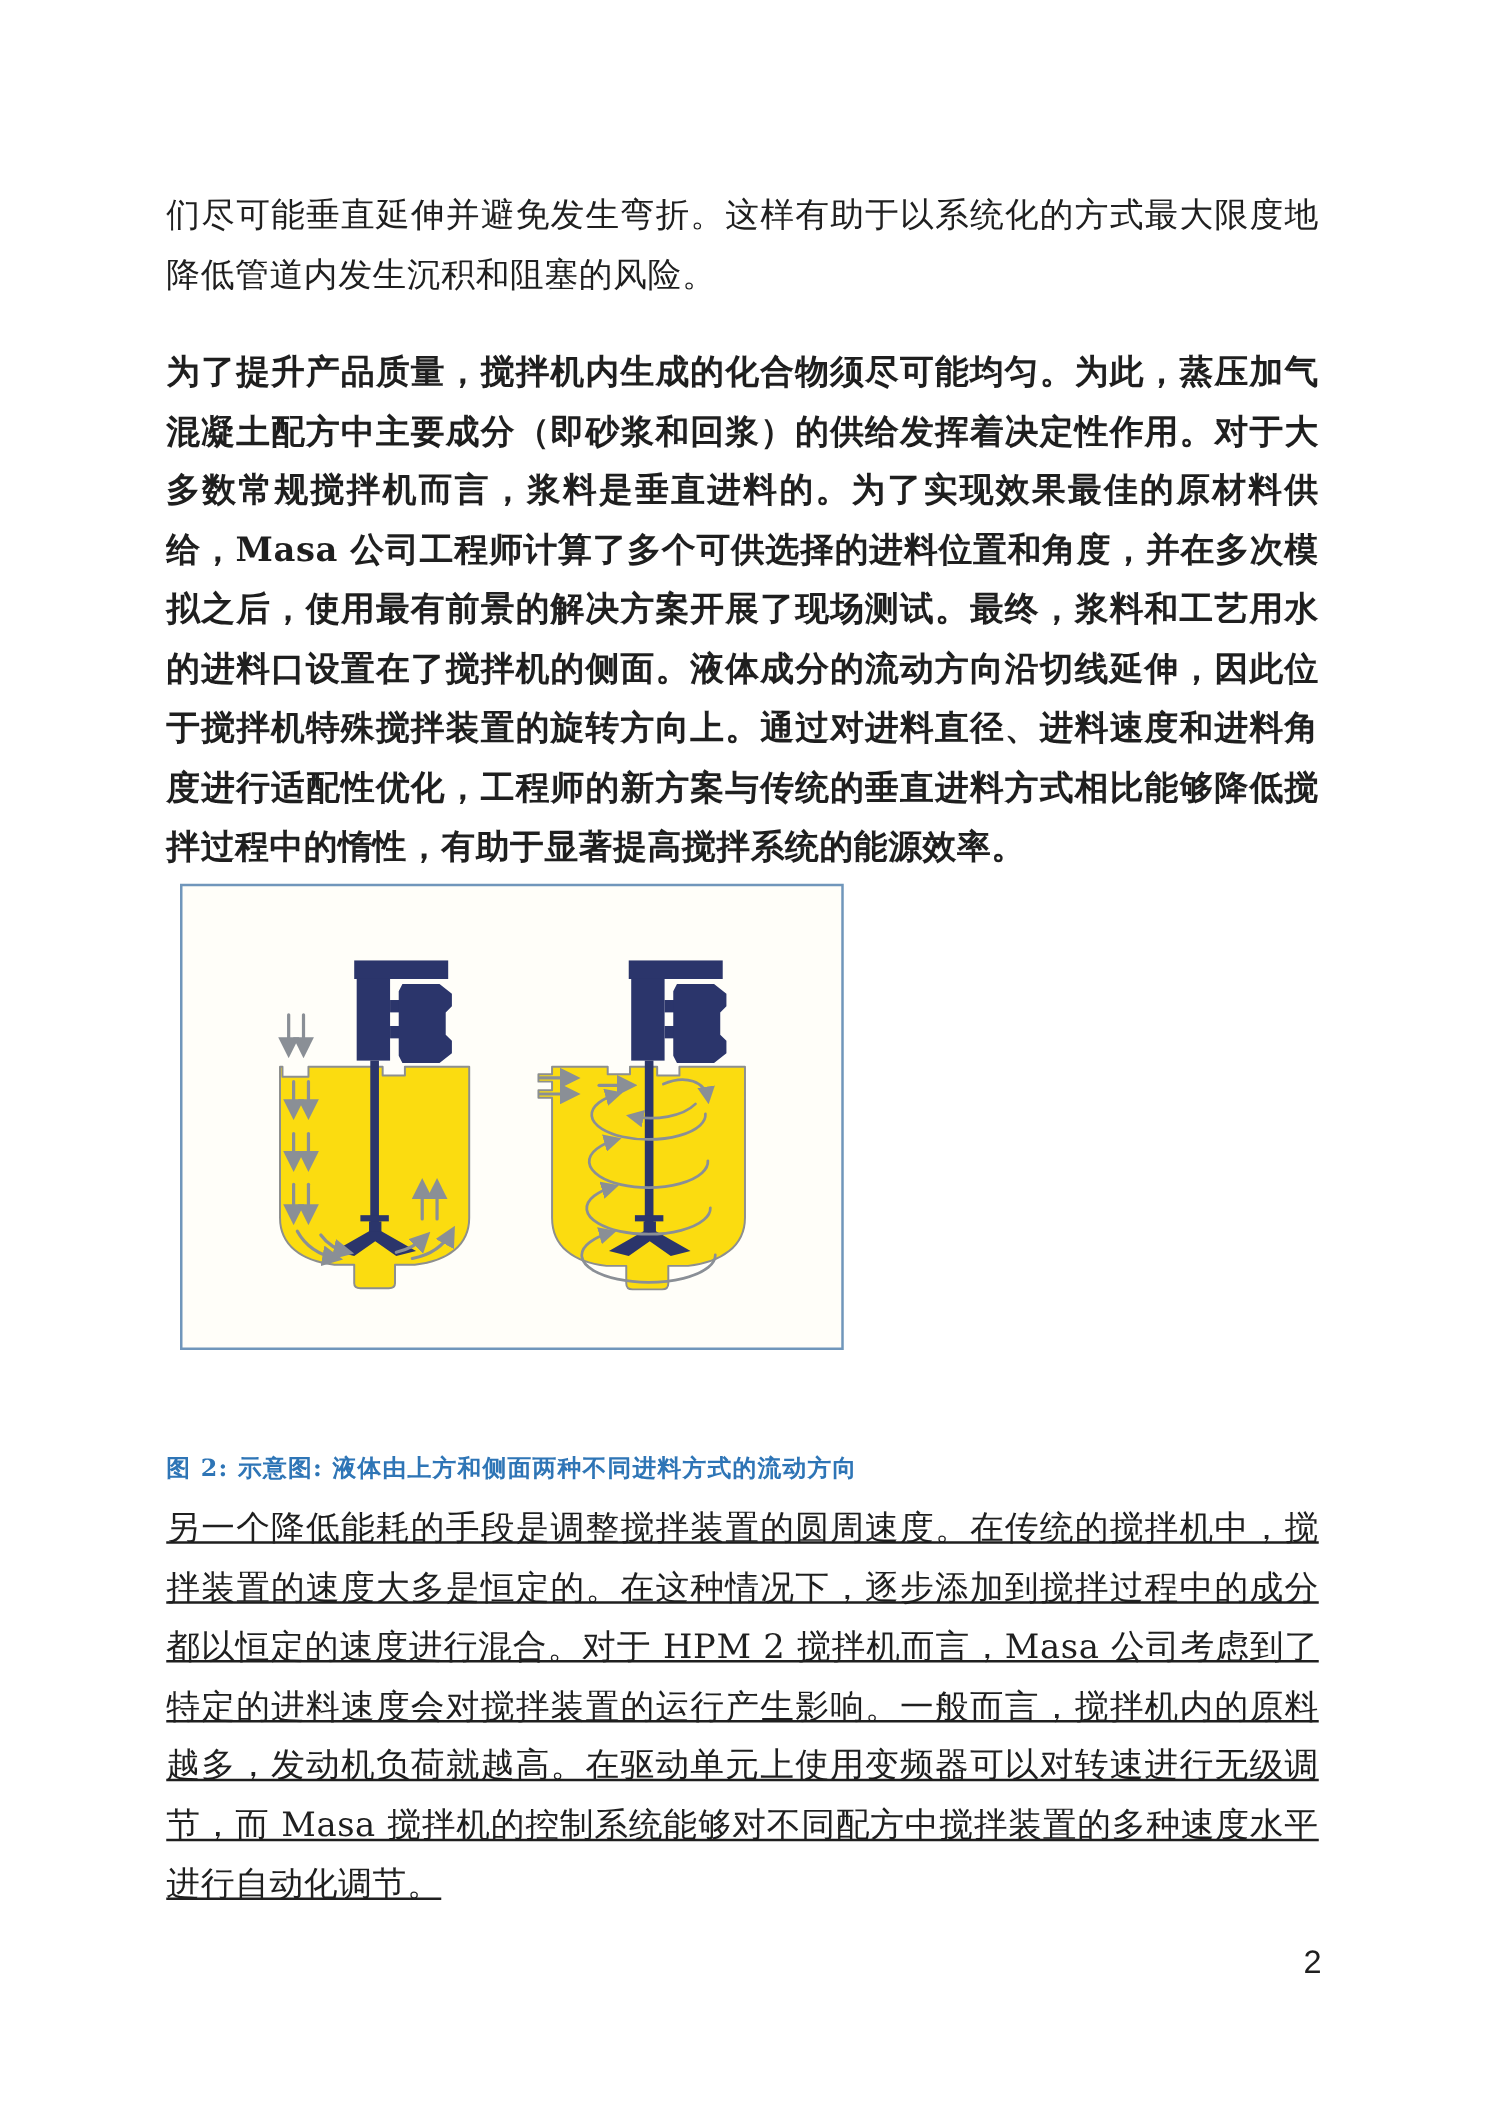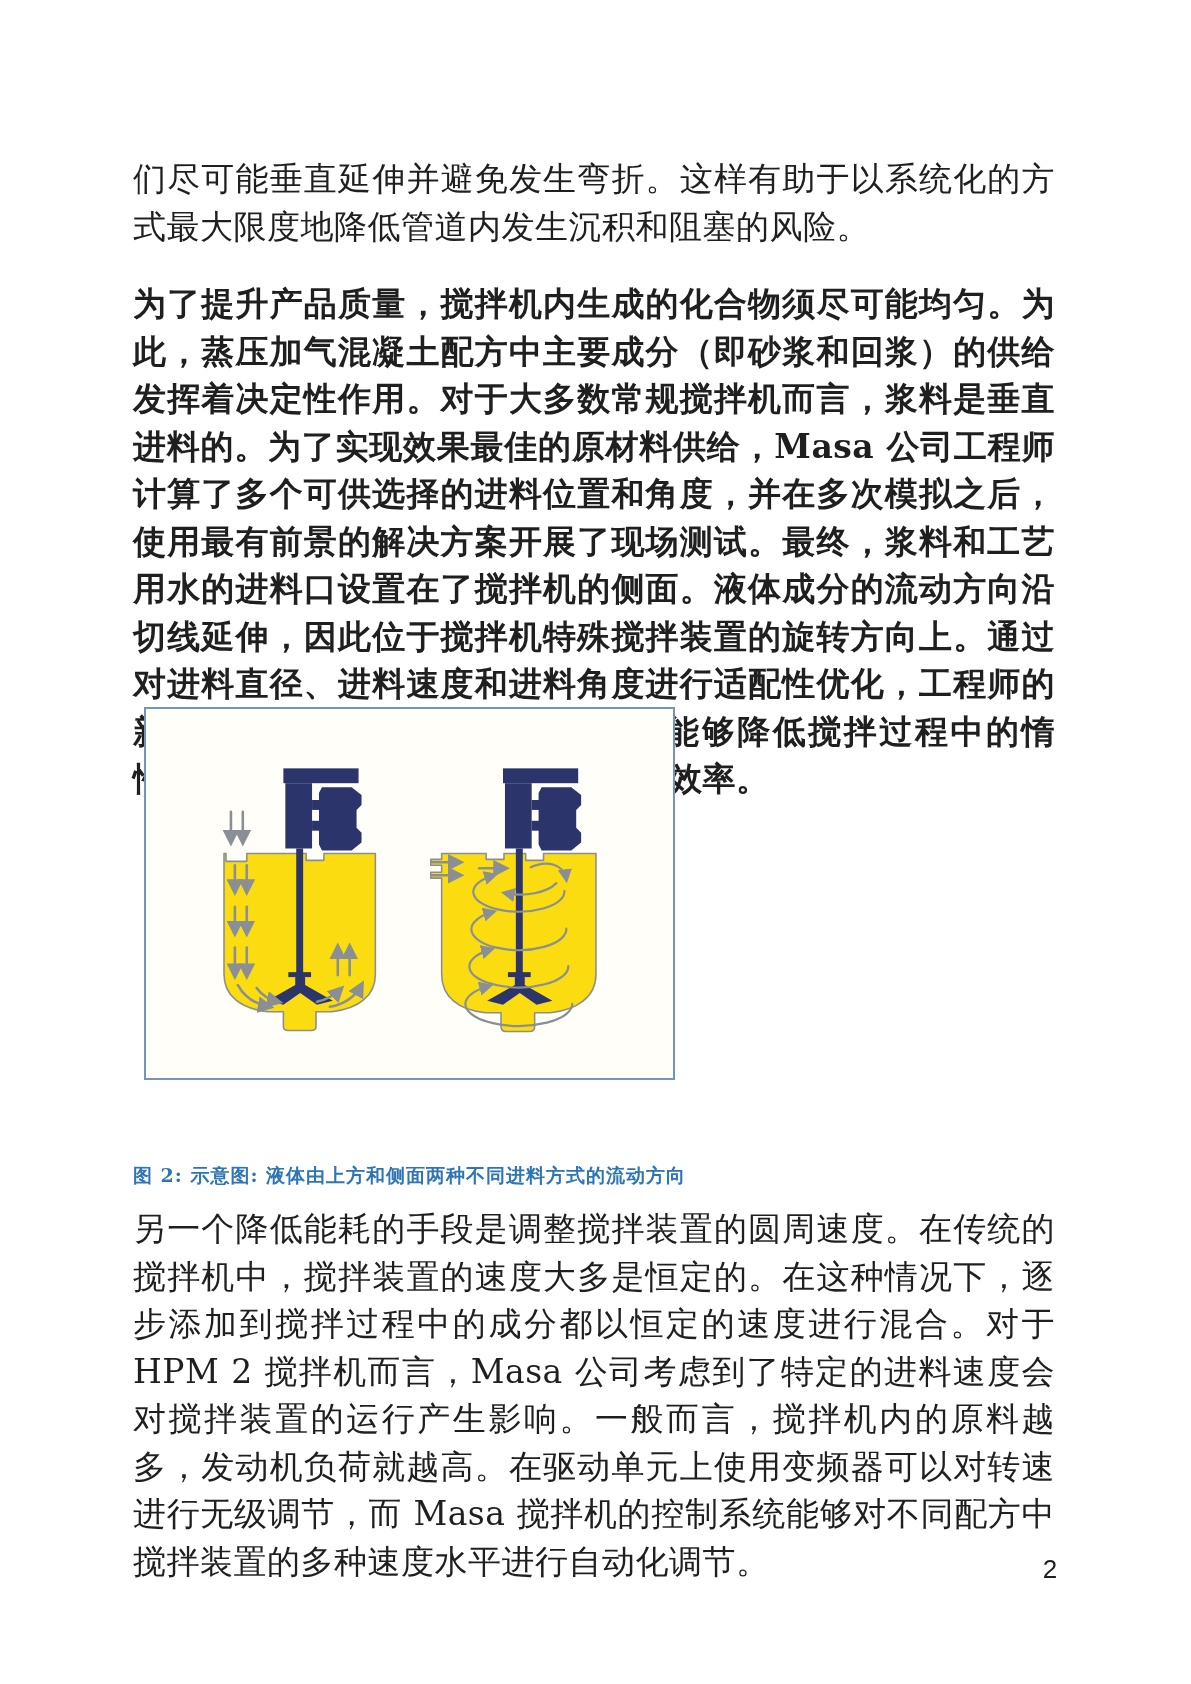--- a/index.html
+++ b/index.html
@@ -7,28 +7,28 @@
     position:relative;
     width:1191px;height:1684px;
     background:var(--paper,#ffffff);
     font-family:"DejaVu Serif","Liberation Serif",serif;
     color:var(--ink,#1f1f1f);
     overflow:hidden;
   }
   .para{
     position:absolute;
     left:133px;width:922px;
-    font-size:33px;line-height:47.5px;
+    font-size:27px;line-height:47.5px;
     text-align:justify;
     text-justify:inter-ideograph;
     letter-spacing:0.5px;
   }
   .para-1{top:122px;}
   .para-2{top:247px;font-weight:bold;}
-  .para-3{top:1172px;}
+  .para-3{top:1172px;text-decoration:underline;}
   .figure-frame{
     position:absolute;
     left:144px;top:707px;
     width:531px;height:373px;
     border:2px solid var(--figure_border,#7096BB);
     background:var(--figure_bg,#FFFEF9);
     box-sizing:border-box;
   }
   .figure-frame svg{display:block;width:100%;height:100%;}
   .caption{

